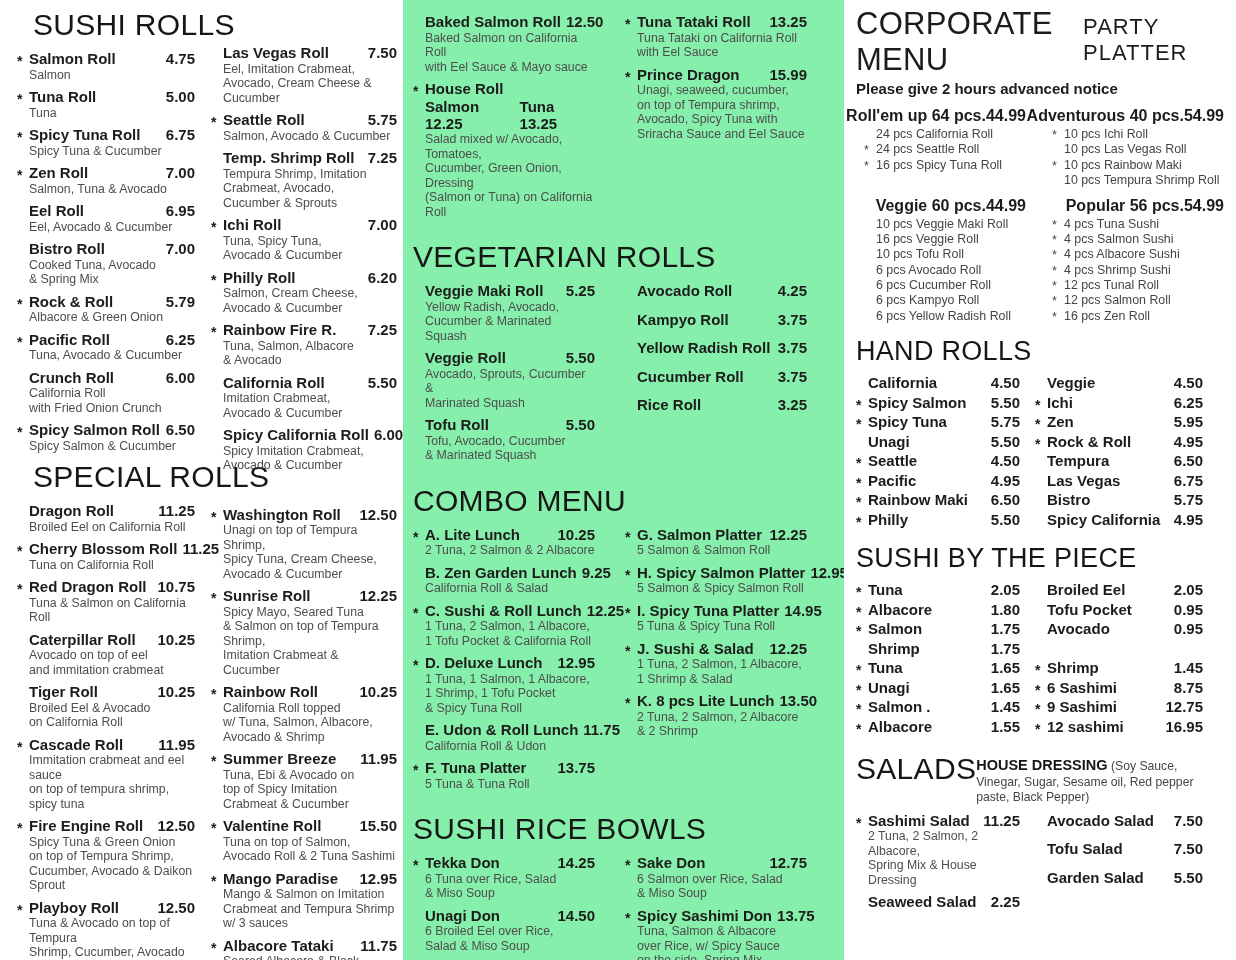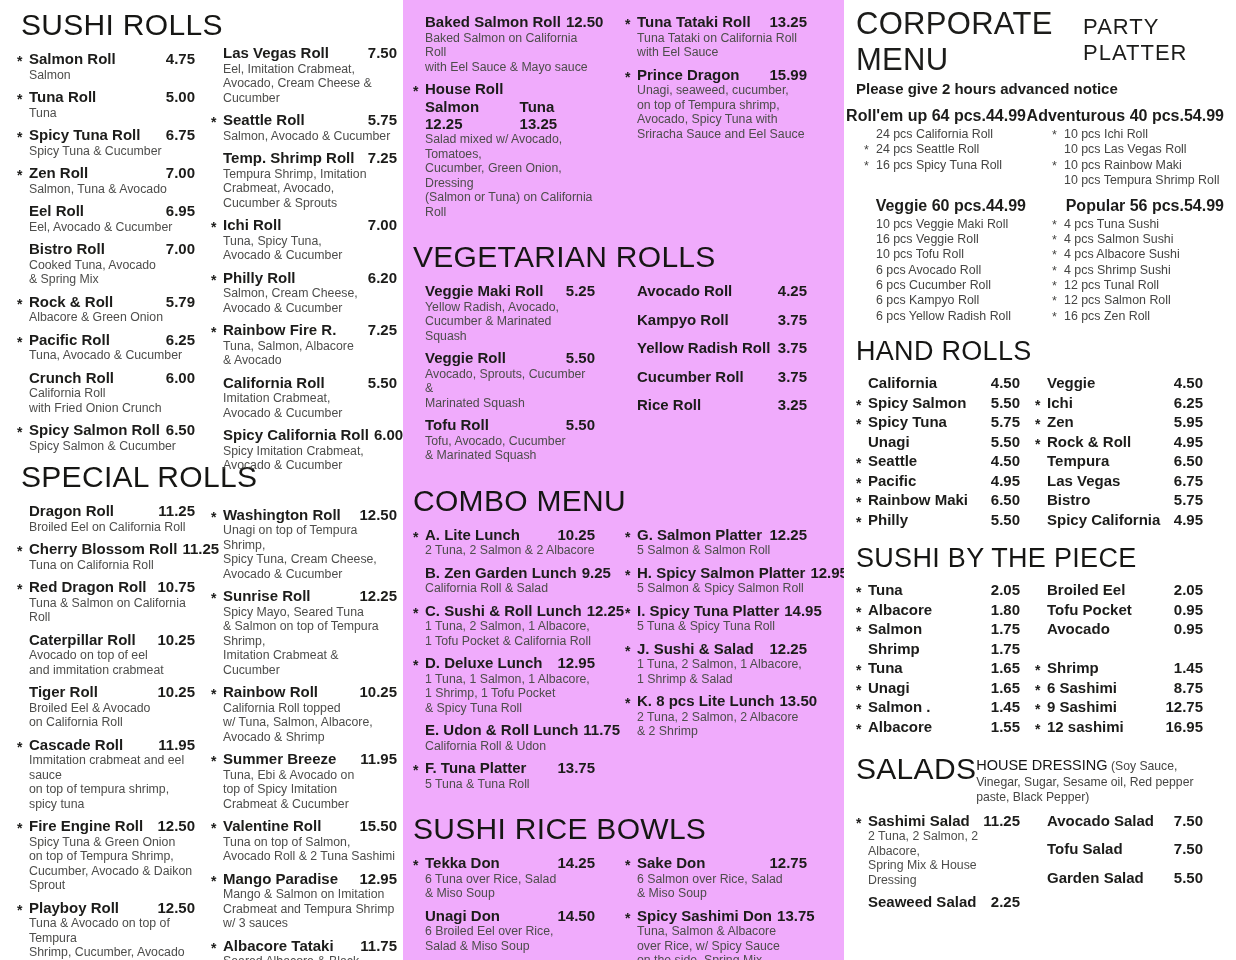--- a/index.html
+++ b/index.html
@@ -1,22 +1,22 @@
 <!DOCTYPE html>
 <html><head>
 <meta charset="utf-8">
 <style>
   *{margin:0;padding:0;box-sizing:border-box}
   html,body{width:1236px;height:960px}
   body{background:#fff;font-family:"Liberation Sans",sans-serif;color:#1c1c1a;overflow:hidden}
   .page{display:flex;width:1236px;height:960px}
   .panel-left{width:413px;padding:8px 6px 0 17px;background:#fff}
-  .panel-mid{width:480px;padding:14px 4px 0 10px;background:#f0abfc}
+  .panel-mid{width:480px;padding:14px 4px 0 10px;background:#86efac}
   .panel-right{width:411px;padding:6px 12px 0 12px;background:#fff}
-  h1{font-size:30px;font-weight:400;letter-spacing:.3px;color:#161614;margin:0 0 9px 4px;white-space:nowrap}
+  h1{font-size:30px;font-weight:400;letter-spacing:.3px;color:#161614;margin:0 0 9px 16px;white-space:nowrap}
   h2{font-size:27px;font-weight:400;letter-spacing:.3px;color:#161614;margin:12px 0 8px 0;white-space:nowrap}
   .cols{display:flex;align-items:flex-start;gap:16px}
   .colA{width:178px}
   .colA2{width:186px;margin-top:37px}
   .gap-special{display:block;margin-top:34px}
   .h-special{margin-top:4px}
   .colsB{gap:30px}
   .colB{width:182px}
   .panel-mid h1{margin:14px 0 9px 0}
   
@@ -38,21 +38,21 @@
   .p-head{display:flex;justify-content:flex-end;font-weight:700;font-size:16px;margin-bottom:2px;white-space:nowrap}
   .p-line{display:flex;font-size:12.4px;line-height:1.24;color:#454543;padding-left:12px}
   .p-line .star{width:12px;margin-left:-12px;font-size:12.4px;font-weight:400;transform:translateY(1px)}
   .colsR{gap:15px}
   .colR1{width:164px}
   .colR2{width:168px}
   
   .salads-head{display:flex;align-items:flex-start;margin:14px 0 8px 0}
   .h-salads{font-size:30px;margin:0}
   .dressing{font-size:12.2px;color:#454543;line-height:1.22;padding-top:5px}
-  .d-title{font-weight:400;font-size:14.5px;color:#161614}
+  .d-title{font-weight:700;font-size:14.5px;color:#161614}
 </style>
 </head>
 <body>
 
 <div class="page">
 
   <section class="panel-left">
     <div class="cols">
       <div class="colA">
         <h1>SUSHI ROLLS</h1>

